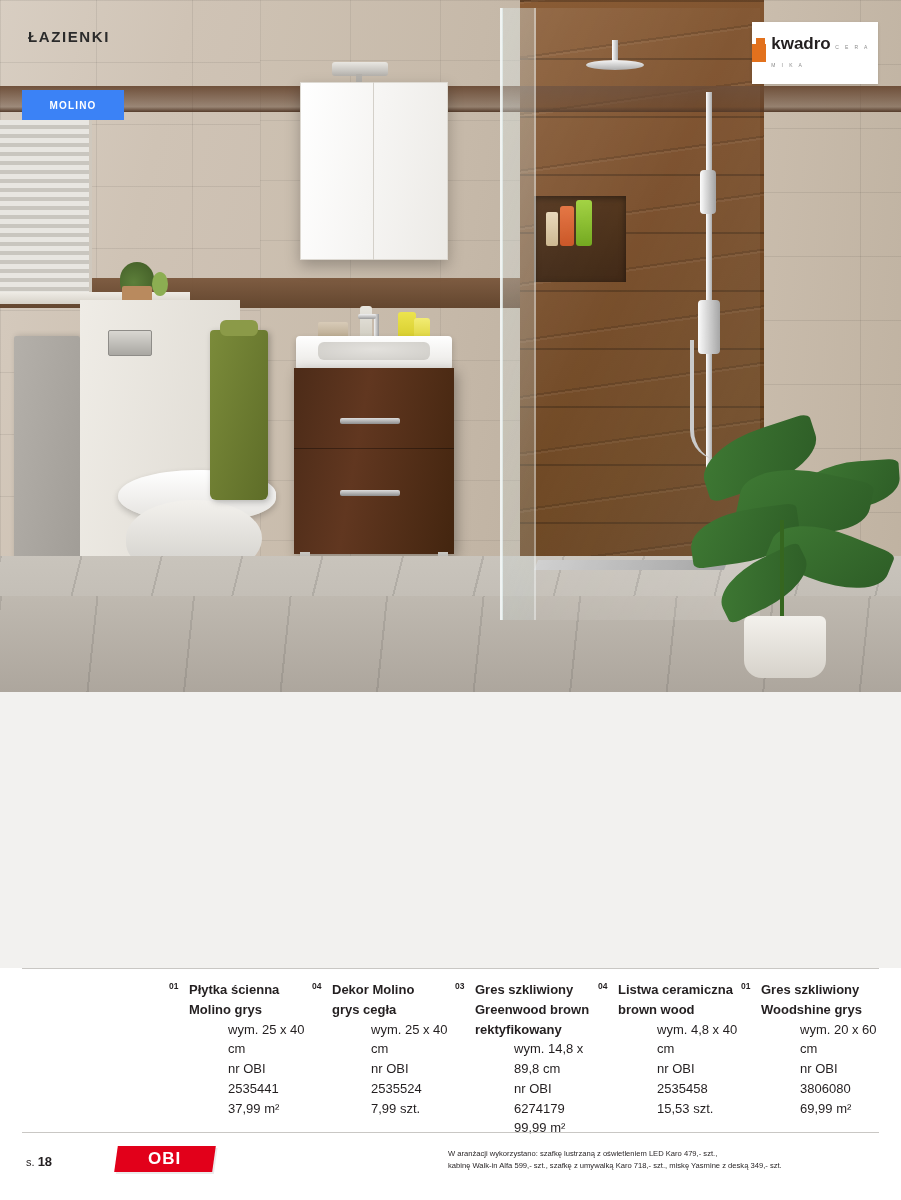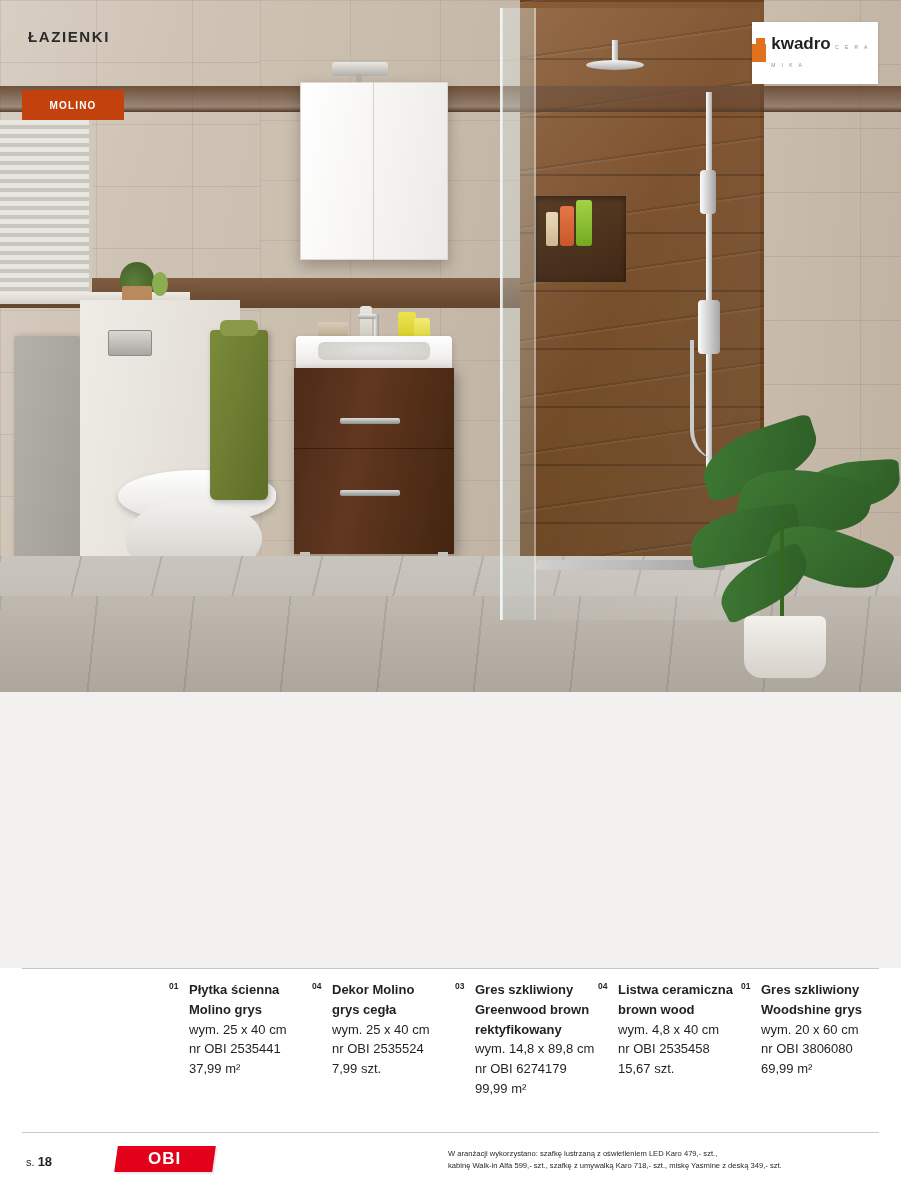--- a/index.html
+++ b/index.html
@@ -243,21 +243,21 @@
 
   
   .header-title {
     position:absolute; left:28px; top:28px;
     font-size: 15px; font-weight: bold; letter-spacing: 1.6px;
     color:#2b2b2b;
   }
   .molino-badge {
     position:absolute; left:22px; top:90px;
     width:102px; height:30px;
-    background:#c2410c;
+    background:#3b82f6;
     color:#ffffff;
     font-size: 10px; font-weight: bold; letter-spacing: 1.2px;
     display:flex; align-items:center; justify-content:center;
   }
   .kwadro-logo {
     position:absolute; left:752px; top:22px; width:126px; height:62px;
     background:#ffffff;
     display:flex; align-items:center; justify-content:center;
     box-shadow:0 1px 3px rgba(0,0,0,.15);
   }
@@ -280,21 +280,21 @@
   .spec-row {
     position:absolute; left:22px; top:980px; width:862px;
     display:flex; gap:0;justify-content:flex-end;
   }
   .spec-col { width:143px; display:flex; gap:6px; }
   .spec-num {
     font-size:8.5px; font-weight:bold; color:#231f20; padding-top:1px; width:14px; flex:none;
   }
   .spec-body { font-size:13px; line-height:1.52; color:#231f20; }
   .spec-title { font-weight:bold; display:block; }
-  .spec-line { display:block; }
+  .spec-line { display:block;margin-left:39px; }
 
   
   .footer-sep {
     position:absolute; left:22px; top:1132px; width:857px; height:1px; background:#c9c7c4;
   }
   .page-num {
     position:absolute; left:26px; top:1154px;
     font-size:11px; color:#231f20;
   }
   .page-num b { font-size:13px; }
@@ -458,21 +458,21 @@
     </div>
   </div>
 
   <div class="spec-col">
     <div class="spec-num">04</div>
     <div class="spec-body">
       <span class="spec-title">Listwa ceramiczna</span>
       <span class="spec-title">brown wood</span>
       <span class="spec-line">wym. 4,8 x 40 cm</span>
       <span class="spec-line">nr OBI 2535458</span>
-      <span class="spec-line">15,67 szt.</span>
+      <span class="spec-line">15,53 szt.</span>
     </div>
   </div>
 
   <div class="spec-col">
     <div class="spec-num">01</div>
     <div class="spec-body">
       <span class="spec-title">Gres szkliwiony</span>
       <span class="spec-title">Woodshine grys</span>
       <span class="spec-line">wym. 20 x 60 cm</span>
       <span class="spec-line">nr OBI 3806080</span>

